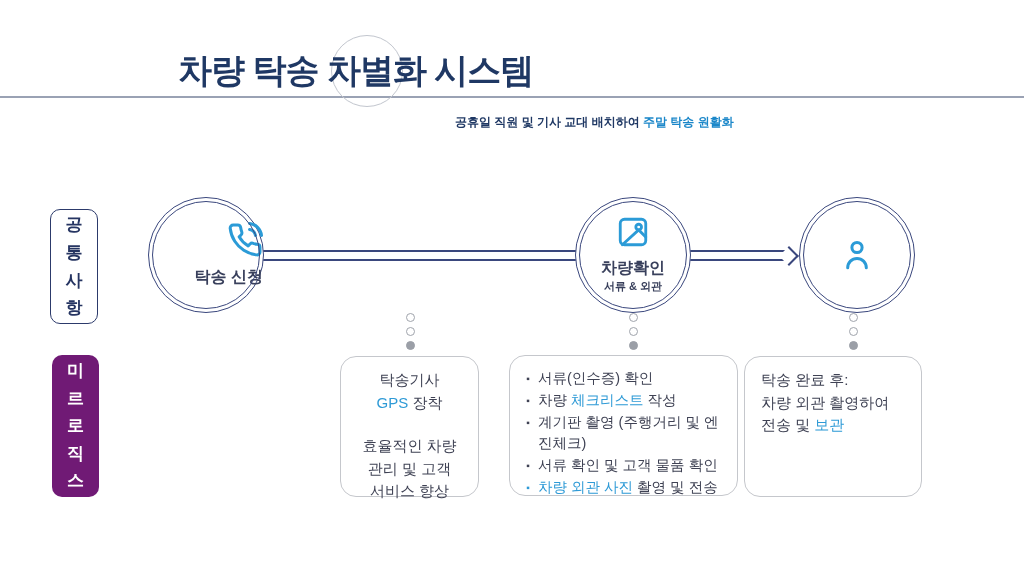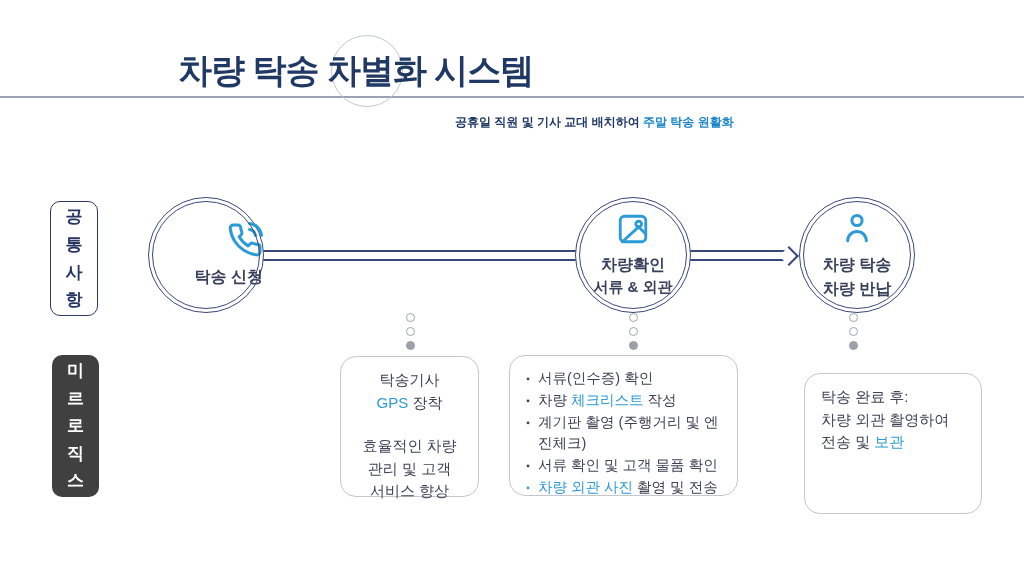--- a/index.html
+++ b/index.html
@@ -32,26 +32,26 @@
     font-size: 12px; font-weight: 700; color: #1f3864; white-space: nowrap;
   }
   .subtitle .accent2 { color: #1b87c9; }
   
   .side-label {
     position: absolute; display: flex; align-items: center; justify-content: center;
     text-align: center; font-size: 17px; font-weight: 600;
   }
   .side-label .vtext { width: 1.15em; word-break: break-all; line-height: 1.62; }
   .side-label.outlined {
-    left: 50px; top: 201px; width: 48px; height: 115px;
+    left: 50px; top: 209px; width: 48px; height: 115px;
     border: 1.5px solid #2c3a6b; border-radius: 10px; color: #263562; background:#fff;
   }
   .side-label.filled {
     left: 52px; top: 355px; width: 47px; height: 142px;
-    background: #404040; border-radius: 10px; color: #ffffff;
+    background: #701a75; border-radius: 10px; color: #ffffff;
   }
   
   .connector {
     position: absolute; top: 250px; height: 11px;
     border-top: 2px solid #3a477d; border-bottom: 2px solid #3a477d;
     background: #fff; z-index: 1;
   }
   .connector.arrow::after {
     content: ""; position: absolute; right: -3px; top: 50%;
     width: 12px; height: 12px;
@@ -68,21 +68,21 @@
   }
   .step::before {
     content: ""; position: absolute; inset: 3px;
     border: 1.5px solid #3a477d; border-radius: 50%;
   }
   .step .icon { line-height: 0; }
   .step .step-label {
     font-size: 16px; font-weight: 600; color: #39405c; line-height: 1.45;
     text-align: center; white-space: nowrap;
   }
-  .step .step-label .sub { font-size: 15px; font-weight: 600; }
+  .step .step-label .sub { font-size: 11px; font-weight: 600; }
   
   .dots { position: absolute; width: 10px; z-index: 1; }
   .dot { width: 9px; height: 9px; border-radius: 50%; margin: 0 auto 5px auto;
          border: 1.5px solid #a0a4ac; background: #fff; }
   .dot.filled { background: #9b9fa7; border-color: #9b9fa7; }
   
   .note-box {
     position: absolute; border: 1.5px solid #c5c7cc; border-radius: 16px;
     background: #fff; color: #3f4254; font-size: 15px; line-height: 1.5;
   }
@@ -144,24 +144,20 @@
     </div>
   </div>
 
   <div class="step" style="left:799px;">
     <span class="icon">
       <svg width="36" height="36" viewBox="0 0 24 24" fill="none" stroke="#2b9bd7" stroke-width="2" stroke-linecap="round" stroke-linejoin="round">
         <circle cx="12" cy="7" r="3.4"></circle>
         <path d="M5.8 20.5a6.2 6.2 0 0 1 12.4 0"></path>
       </svg>
     </span>
-    <div class="step-label">
-      <div>차량 탁송</div>
-      <div>차량 반납</div>
-    </div>
   </div>
 
   <div class="dots" style="left:405px; top:313px;">
     <div class="dot"></div>
     <div class="dot"></div>
     <div class="dot filled"></div>
   </div>
   <div class="dots" style="left:628px; top:313px;">
     <div class="dot"></div>
     <div class="dot"></div>
@@ -198,19 +194,19 @@
     <div class="bullet-item">
       <span class="bullet">▪</span>
       <span class="bullet-text">서류 확인 및 고객 물품 확인</span>
     </div>
     <div class="bullet-item">
       <span class="bullet accent">▪</span>
       <span class="bullet-text"><span class="accent">차량 외관 사진</span><span> 촬영 및 전송</span></span>
     </div>
   </div>
 
-  <div class="note-box plain" style="left:804px; top:356px; width:178px; height:141px;margin-top:17px;">
+  <div class="note-box plain" style="left:744px; top:356px; width:178px; height:141px;">
     <div>탁송 완료 후:</div>
     <div>차량 외관 촬영하여</div>
     <div><span>전송 및 </span><span class="accent">보관</span></div>
   </div>
 
 </div>
 
 </body></html>

